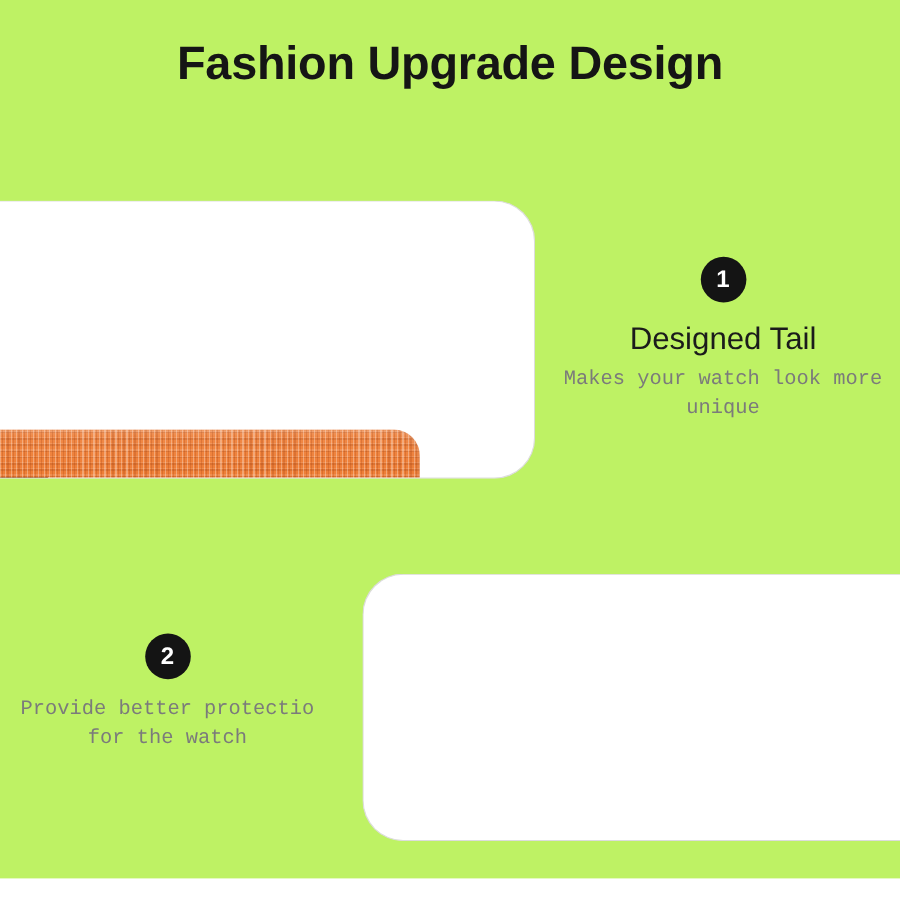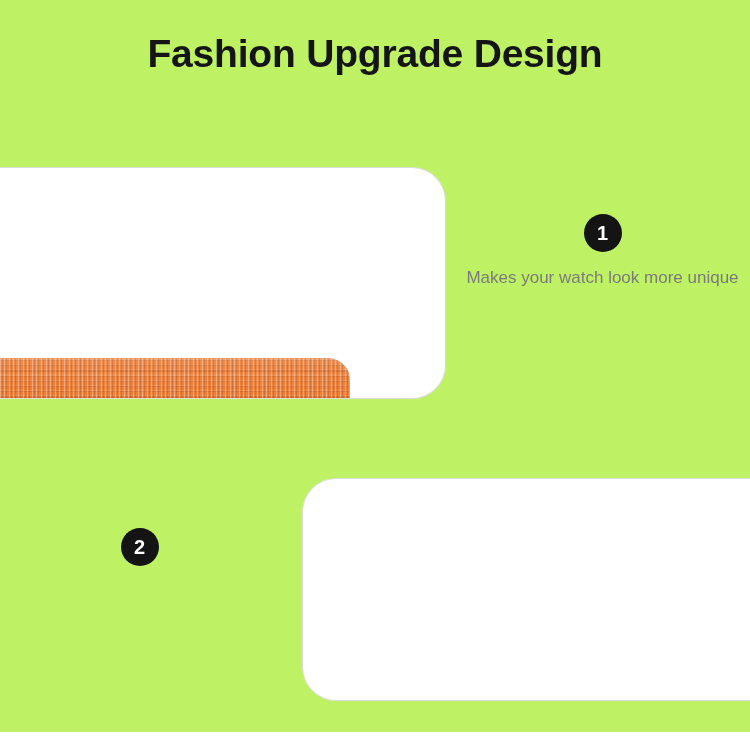--- a/index.html
+++ b/index.html
@@ -79,46 +79,48 @@
   
   .feature{position:absolute;text-align:center;}
   .badge{
     width:38px;height:38px;border-radius:50%;
     background:#141414;color:#fff;
     font-size:20px;font-weight:bold;
     display:flex;align-items:center;justify-content:center;
     margin:0 auto 14px auto;
   }
   .f-head{font-size:26px;color:#1b1b1b;line-height:32px;}
-  .f-desc{font-size:17px;color:#7b7b7b;line-height:24px;margin-top:7px;}
+  .f-desc{font-size:17px;color:#7b7b7b;line-height:24px;margin-top:7px;font-family:Liberation Mono, monospace;}
 
   .feature-1{left:455px;top:214px;width:295px;}
   .feature-2{left:0px;top:528px;width:279px;}
 </style>
 </head>
 <body>
 
 <div class="page">
 
   <div class="title">Fashion Upgrade Design</div>
 
   <div class="panel panel-top">
     <div class="dark-under"></div>
 
     <div class="webbing strap-top"></div>
 
   </div>
 
   <div class="feature feature-1">
     <div class="badge">1</div>
+    <div class="f-head">Designed Tail</div>
     <div class="f-desc">Makes your watch look more unique</div>
   </div>
 
   <div class="feature feature-2">
     <div class="badge">2</div>
+    <div class="f-desc">Provide better protectio for the watch</div>
   </div>
 
   <div class="panel panel-bottom">
     
     
 
     
     
     
 

